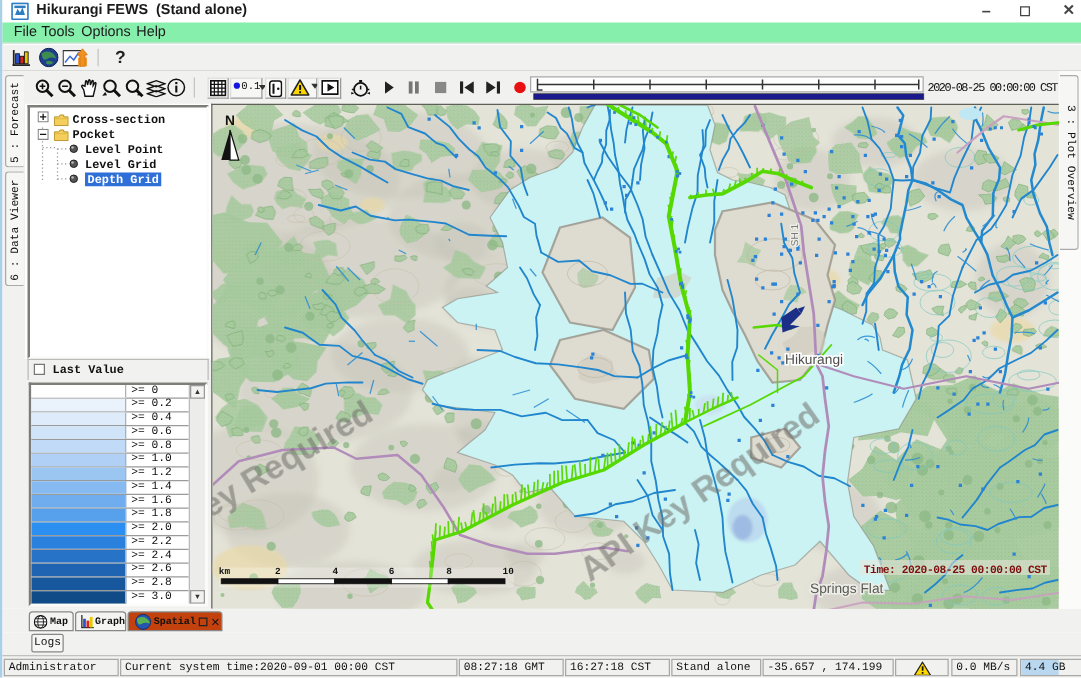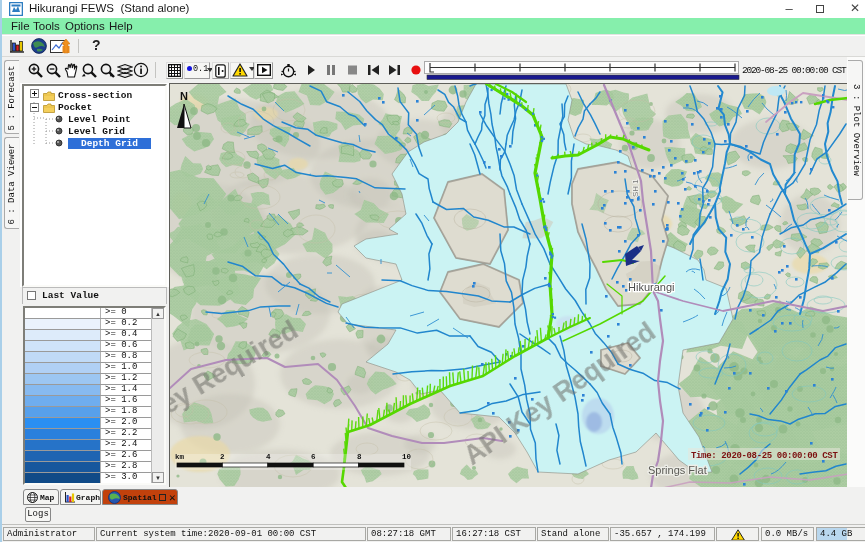--- a/index.html
+++ b/index.html
@@ -1,21 +1,21 @@
 <!DOCTYPE html>
 <html><head><meta charset="utf-8"><style>
 *{margin:0;padding:0;box-sizing:border-box}
 html,body{width:865px;height:542px;overflow:hidden;background:#fff;
  font-family:"Liberation Sans",sans-serif;}
 .mono{font-family:"Liberation Mono",monospace;}
 #win{position:absolute;left:0;top:0;width:865px;height:542px;background:#fff;
  border-left:2px solid #a9cfe9;}
 .abs{position:absolute}
 
-#title{left:0;top:0;width:863px;height:18px;background:#fff;}
+#title{left:0;top:0;width:863px;height:18px;background:#fff;font-weight:bold;}
 #title .txt{left:27px;top:2px;font-size:11.5px;color:#1a1a1a;}
 .winbtn{top:3px;width:12px;height:12px;color:#444;font-size:13px;line-height:11px;text-align:center}
 
 #menu{left:0;top:18px;width:863px;height:17px;background:#86efac;border-bottom:1px solid #e3e3e1;}
 #menu span{position:absolute;top:2px;font-size:11.5px;color:#1a1a1a}
 
 #tb1{left:0;top:36px;width:863px;height:21px;background:#f1f1f0;border-bottom:1px solid #d9d9d6;}
 
 #lstrip{left:0;top:57px;width:18px;height:430px;background:#f1f1f0;}
 .vtabL{position:absolute;left:2px;width:15px;background:#f6f6f5;border:1px solid #aaa;
@@ -250,21 +250,21 @@
       <div class="abs" style="left:44px;top:28px">Level Point</div>
       <svg class="abs" style="left:31px;top:41px" width="8" height="8">
  <circle cx="4" cy="4" r="3" fill="#555" stroke="#222" stroke-width="0.8"></circle>
  <circle cx="3" cy="3" r="1" fill="#bbb"></circle>
       </svg>
       <div class="abs" style="left:44px;top:40px">Level Grid</div>
       <svg class="abs" style="left:31px;top:53px" width="8" height="8">
  <circle cx="4" cy="4" r="3" fill="#555" stroke="#222" stroke-width="0.8"></circle>
  <circle cx="3" cy="3" r="1" fill="#bbb"></circle>
       </svg>
-      <div class="abs" style="left:44px;top:52px;background:#2e6fd8;color:#fff;padding:0 13px">Depth Grid</div>
+      <div class="abs" style="left:44px;top:52px;background:#2e6fd8;color:#fff;padding:0 2px">Depth Grid</div>
     </div>
 <div class="abs" id="legend">
       <div class="abs" style="left:2px;top:0px;width:145px;height:17px;border:1px solid #bbb;border-bottom:none">
 <div class="abs" style="left:4px;top:3px;width:9px;height:9px;background:#fff;border:1px solid #777"></div>
 <div class="abs mono" style="left:19px;top:2px;font-size:9.5px;font-weight:bold;color:#111">Last Value</div>
 </div>
       <div id="leglist">
         <div class="lrow" style="top:0px">
           <div class="sw" style="background:#ffffff"></div>
           <div class="tx">&gt;= 0</div>

